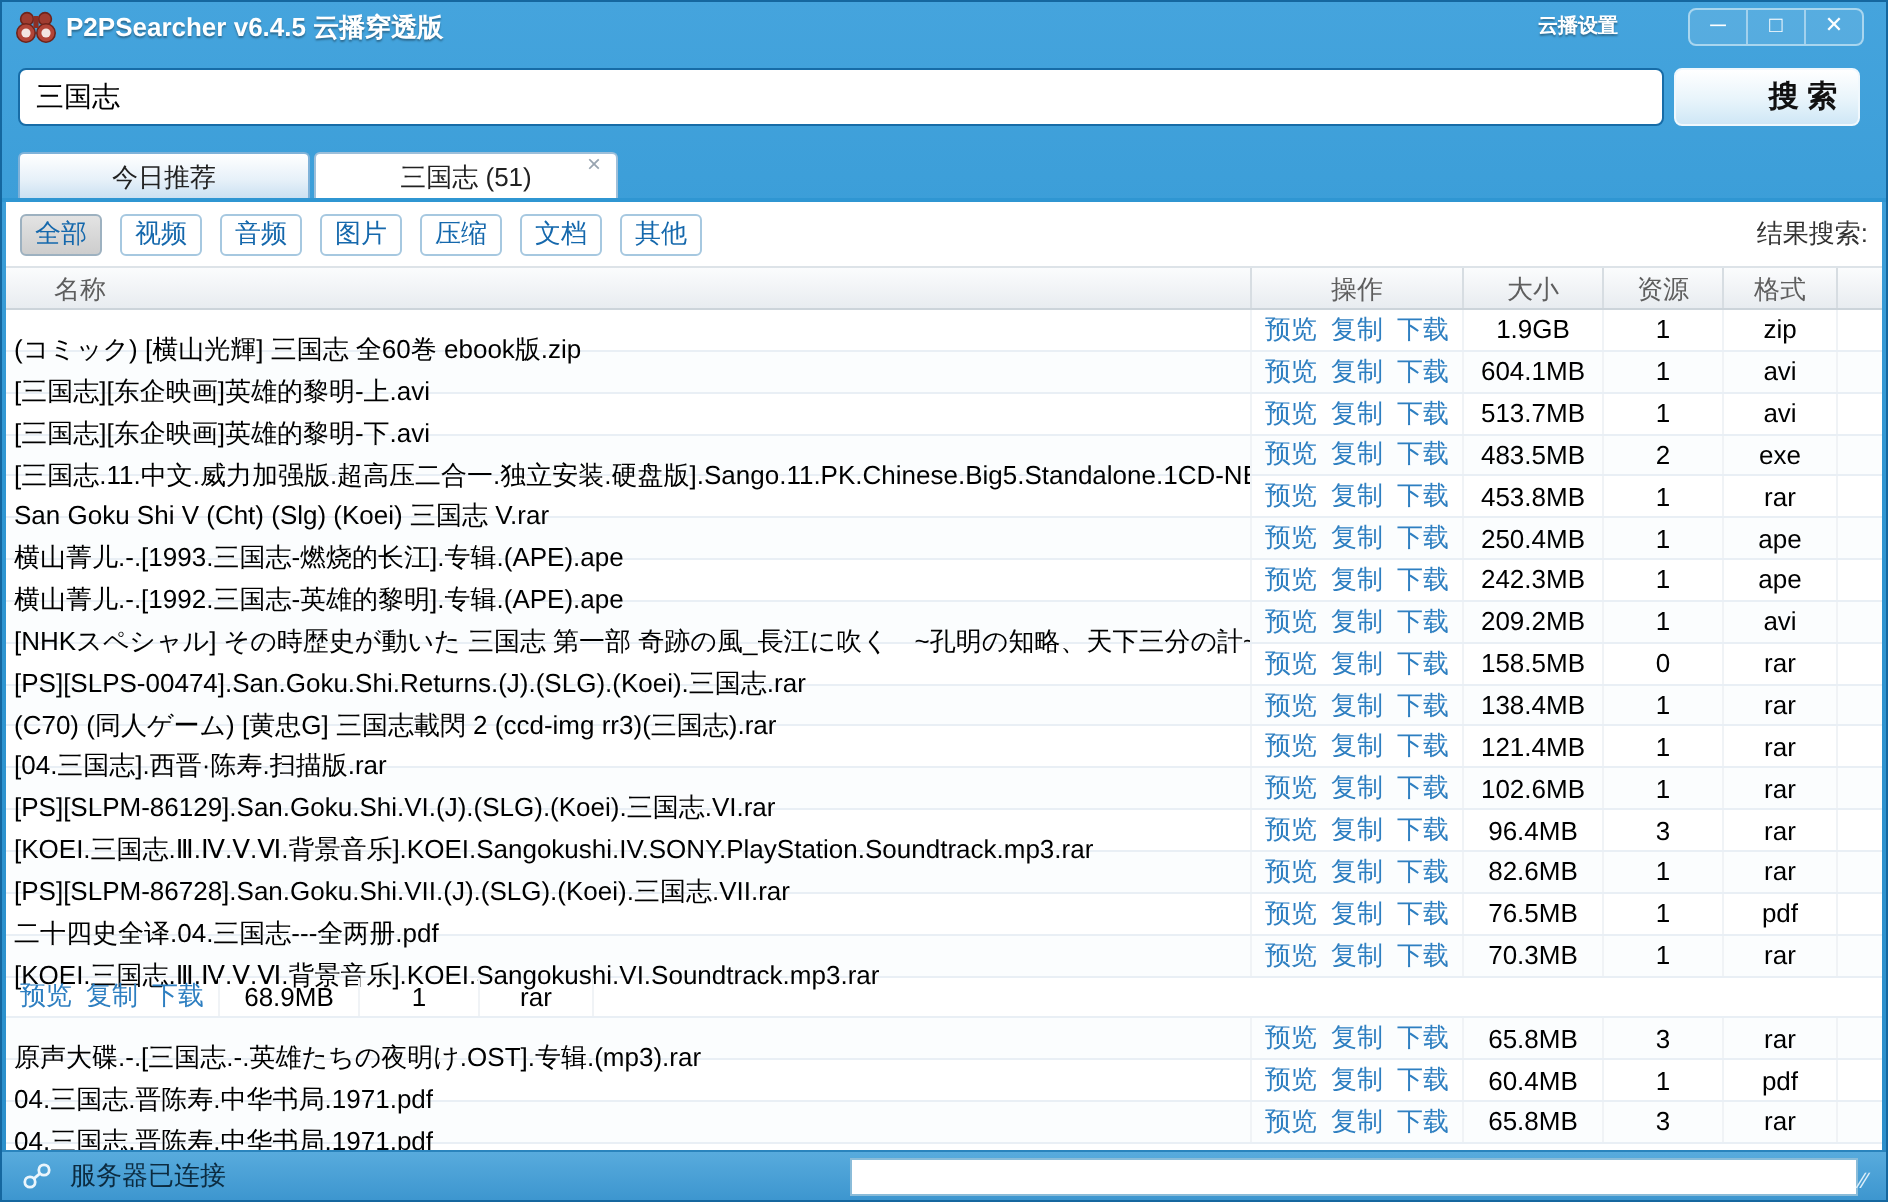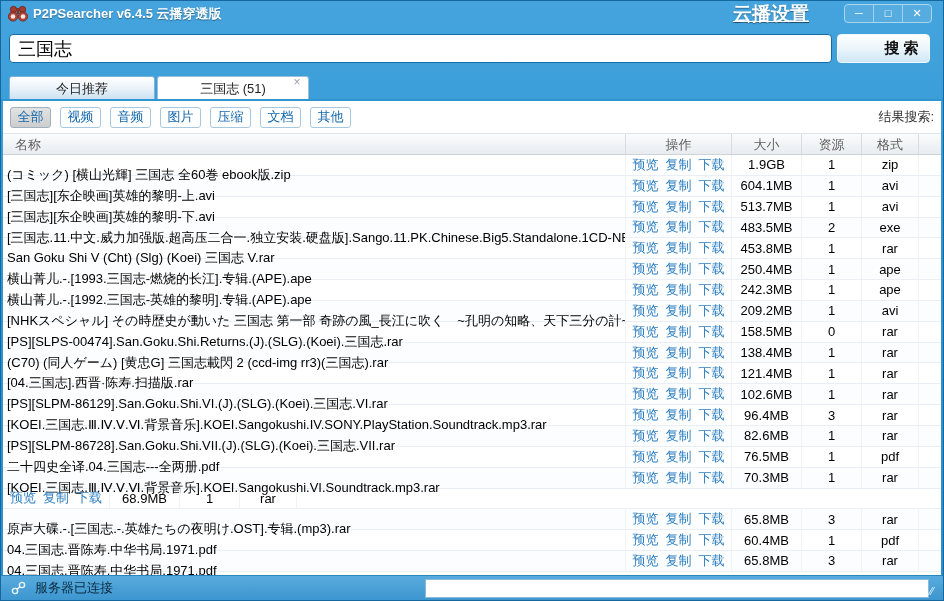--- a/index.html
+++ b/index.html
@@ -12,36 +12,36 @@
   }
   
   .titlebar { position:absolute; top:0; left:0; right:0; height:28px; }
   .logo { position:absolute; left:7px; top:4px; width:20px; height:17px; }
   .title {
     position:absolute; left:32px; top:0; height:26px; line-height:26px;
     color:#fff; font-weight:bold; font-size:13px; text-shadow:0 1px 1px rgba(0,0,0,.35);
   }
   .settings-link {
     position:absolute; right:134px; top:0; height:26px; line-height:26px;
-    color:#fff; font-weight:bold; font-size:19px; cursor:pointer; text-shadow:0 1px 1px rgba(0,0,0,.35);text-decoration:underline;
+    color:#fff; font-weight:bold; font-size:10px; cursor:pointer; text-shadow:0 1px 1px rgba(0,0,0,.35);
   }
   .win-controls {
     position:absolute; right:11px; top:3px; width:88px; height:19px; display:flex;
     border:1px solid #a9d6ef; border-radius:4px; background:rgba(255,255,255,.10); overflow:hidden;
   }
   .win-btn {
     flex:1; display:flex; align-items:center; justify-content:center;
     color:#fff; font-size:11px; font-weight:bold; cursor:pointer; line-height:1;
   }
   .win-btn + .win-btn { border-left:1px solid rgba(255,255,255,.45); }
   
   .search-input {
     position:absolute; left:8px; top:33px; width:823px; height:29px;
     border:1px solid #176ca7; border-radius:4px; background:#fff;
-    font-size:18px; padding:0 8px; color:#000; outline:none;
+    font-size:14px; padding:0 8px; color:#000; outline:none;
     font-family:"Liberation Sans","DejaVu Sans",sans-serif;
   }
   .search-btn {
     position:absolute; right:13px; top:33px; width:93px; height:29px;
     background:linear-gradient(180deg,#ffffff 0%,#e8f4fb 55%,#cfe7f6 100%);
     border:1px solid #f0f8fd; border-radius:4px;
     font-size:15px; font-weight:bold; color:#111; cursor:pointer;
     font-family:"Liberation Sans","DejaVu Sans",sans-serif;
     padding-left:36px;
   }
@@ -81,21 +81,21 @@
   
   .thead {
     height:22px; display:flex; align-items:center;
     background:linear-gradient(180deg,#fbfcfd,#e8ecf0);
     border-top:1px solid #dde3e8; border-bottom:1px solid #ccd4da;
     font-size:13px; color:#5e5e5e;
   }
   .hcell { text-align:center; height:100%; line-height:21px; }
   .hcell + .hcell { border-left:1px solid #d7dde2; }
   .col-name { flex:1; min-width:0; }
-  .hcell.col-name { text-align:left; padding-left:12px; }
+  .hcell.col-name { text-align:left; padding-left:24px; }
   .col-action { width:106px; }
   .col-size { width:70px; }
   .col-src { width:60px; }
   .col-fmt { width:57px; }
   .col-spacer { width:23px; }
   .tbody { flex:1; overflow:hidden; }
   .trow { height:20.85px; display:flex; align-items:center; border-bottom:1px solid #e9eff5; font-size:13px; }
   .trow:nth-child(even) { background:#fbfdfe; }
   .cell { height:100%; display:flex; align-items:center; }
   .cell.col-name { padding-left:4px; color:#000; white-space:nowrap; overflow:hidden; display:block; line-height:20px;margin-top:20px; }

